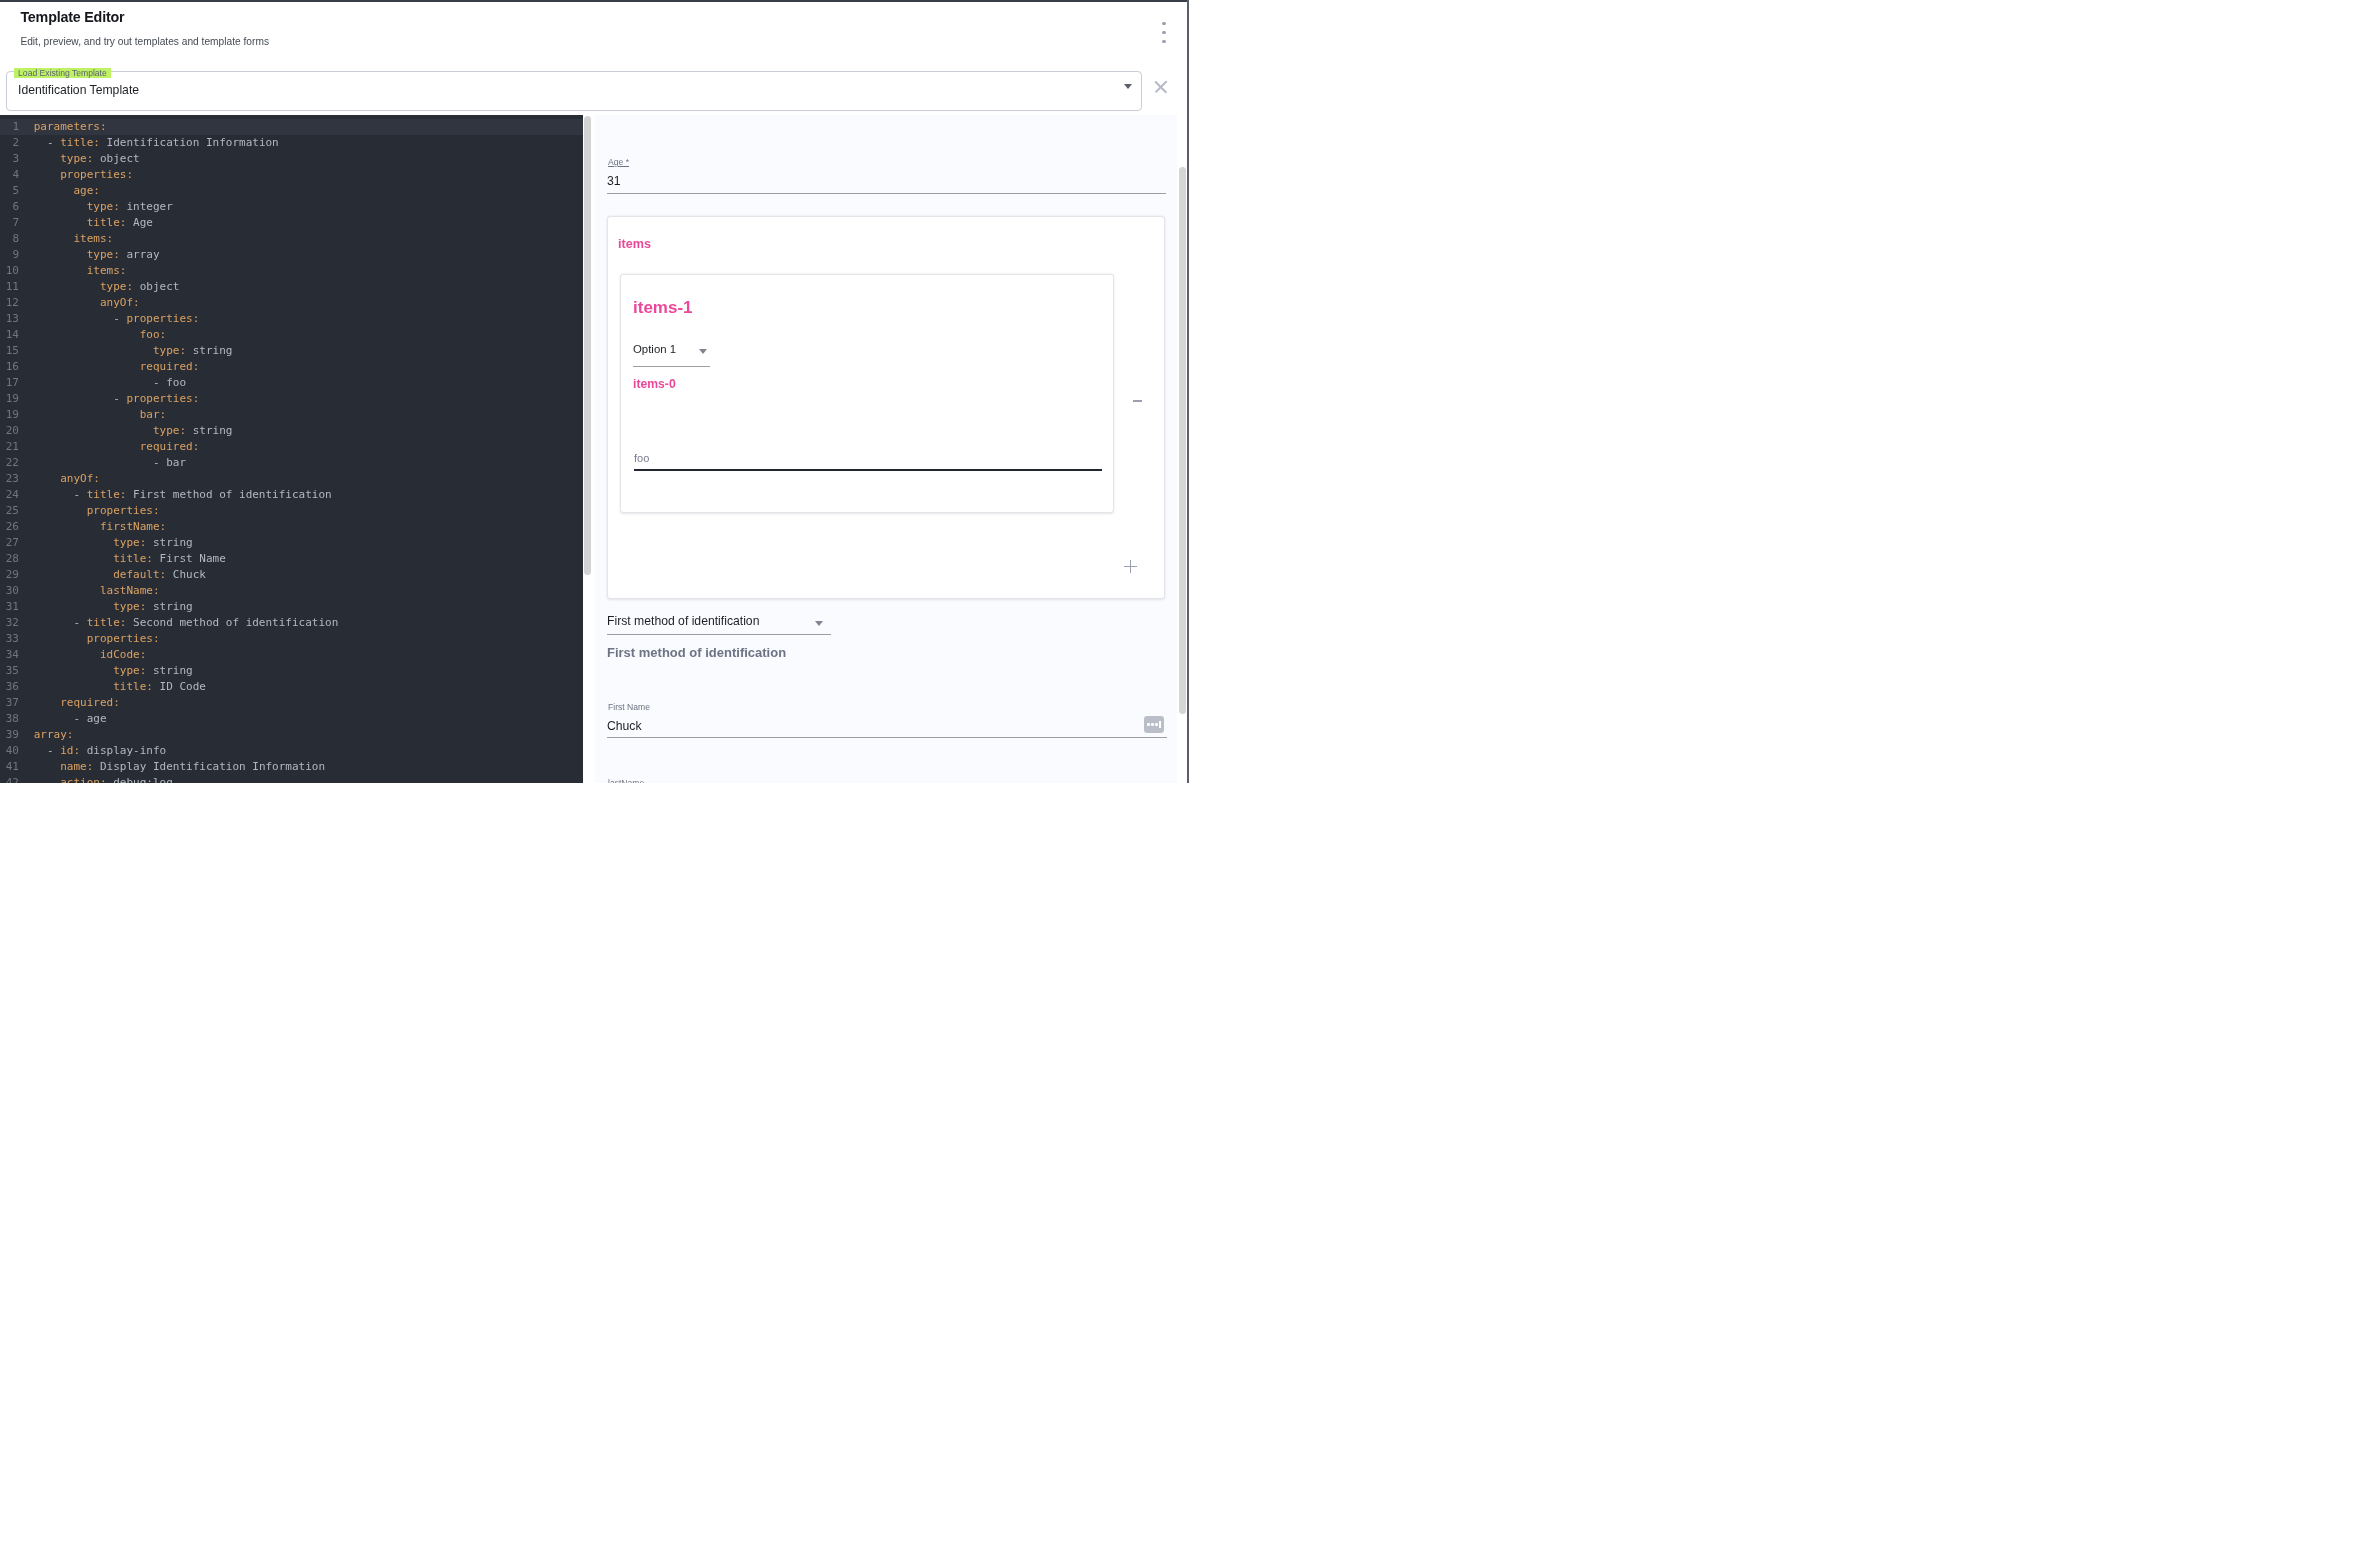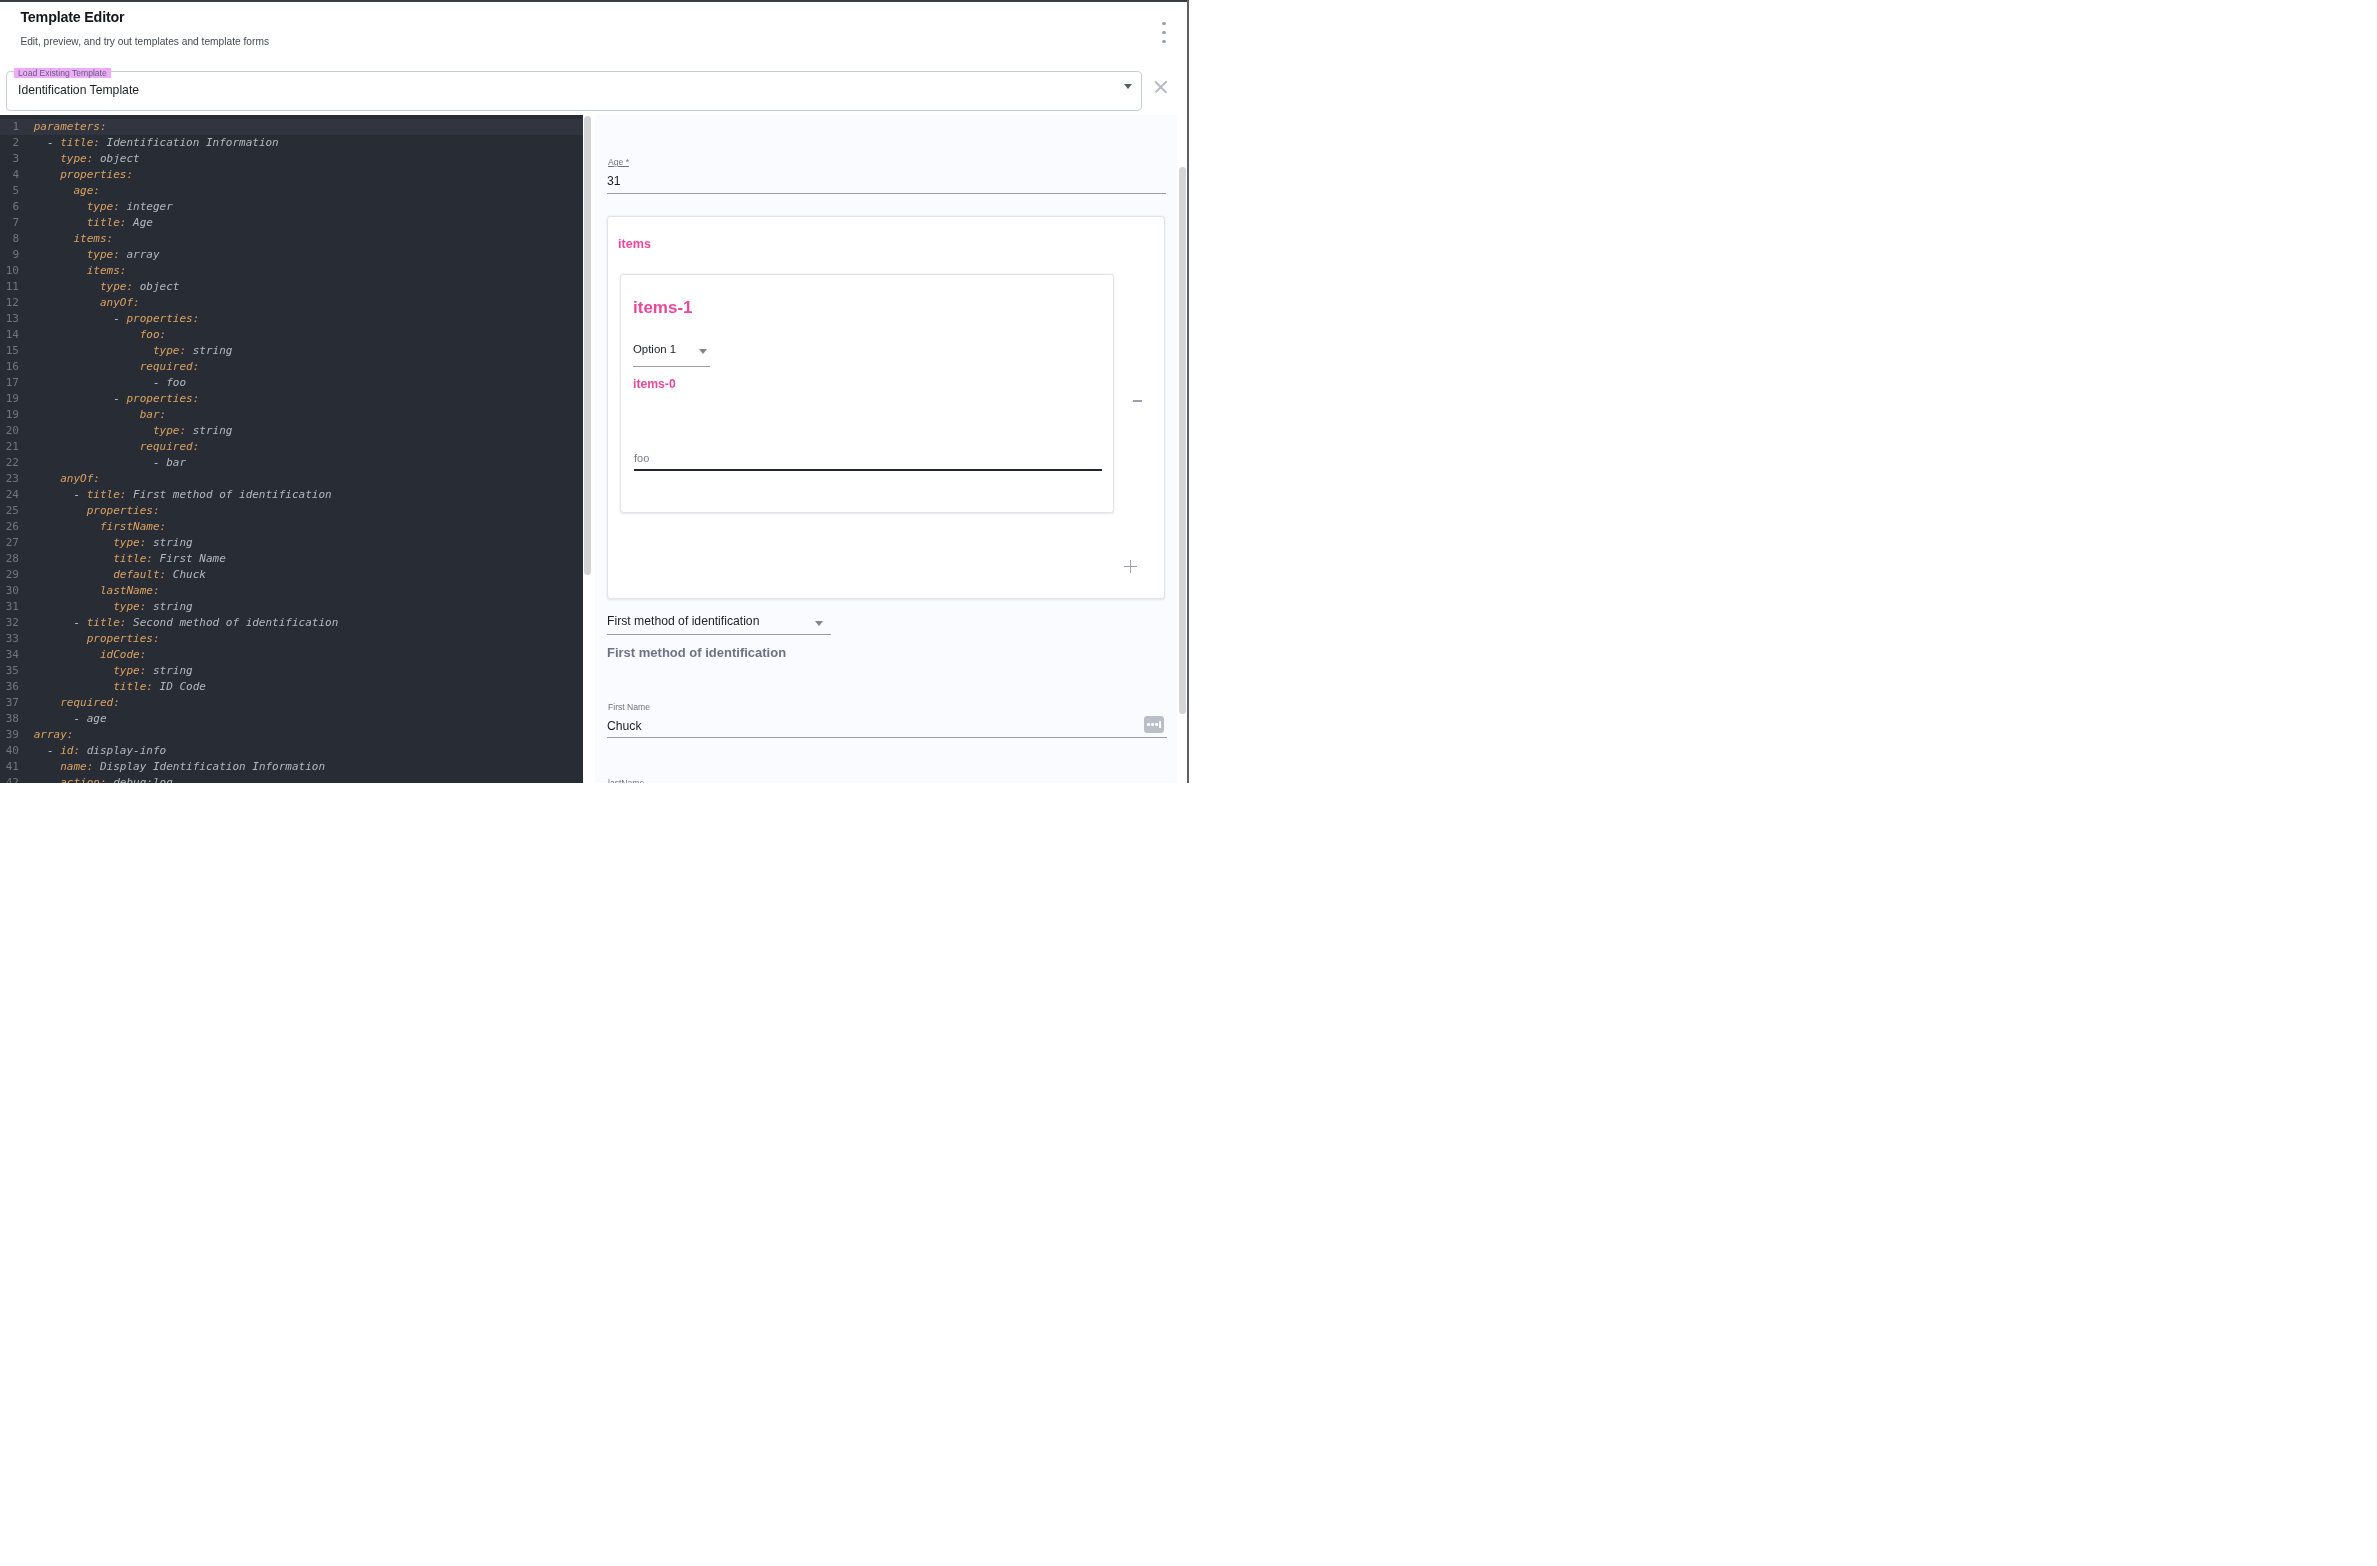--- a/index.html
+++ b/index.html
@@ -17,35 +17,35 @@
   .right-edge { top:0; right:0; width:1.6px; height:783px; background:#5a5f69; z-index:50; }
 
   
   .app-title { left:20.4px; top:9px; font-size:14.3px; font-weight:700; color:#15171d; letter-spacing:-0.2px; }
   .app-subtitle { left:20.4px; top:36px; font-size:10.2px; color:#454b54; }
   .kebab { right:21px; top:22px; width:8.2px; height:21px; display:flex; flex-direction:column; align-items:center; justify-content:space-between; cursor:pointer; }
   .kebab i { width:3.3px; height:3.3px; border-radius:50%; background:#9ba1ae; }
 
   
   .tpl-box { left:5.7px; top:71px; width:1136px; height:40px; border:0.8px solid #c8ccd6; border-radius:4.1px; background:#fff; }
-  .tpl-label { left:14px; top:68px; font-size:8.6px; color:#5c6372; background:#f0abfc; padding:0 4.1px; z-index:2; }
+  .tpl-label { left:14px; top:68px; font-size:8.6px; color:#5c6372; background:#bef264; padding:0 4.1px; z-index:2; }
   .tpl-value { left:18px; top:83px; font-size:12.2px; color:#1d2026; }
   .tpl-arrow { left:1124px; top:84px; width:0; height:0; border-left:4.5px solid transparent; border-right:4.5px solid transparent; border-top:5.7px solid #5a5e66; }
   .x-btn { left:1154px; top:80px; width:14px; height:14px; cursor:pointer; }
   .x-btn i { position:absolute; left:-0.8px; top:6.1px; width:15.5px; height:1.6px; background:#b5b9c5; border-radius:0.8px; }
   .x-btn i:first-child { transform:rotate(45deg); }
   .x-btn i:last-child  { transform:rotate(-45deg); }
 
   
   .editor { left:0; top:115px; width:583px; height:668px; background:#282d35; overflow:hidden;
             font-family:"DejaVu Sans Mono", monospace; font-size:11px; line-height:16px; padding-top:4.1px; cursor:text; }
   .line { display:flex; height:16px; white-space:pre; }
   .line.active { background:#303540; }
   .ln { flex:none; width:19px; text-align:right; color:#6e7683; user-select:none; }
-  .code { margin-left:14.7px; color:#b2b8c3;font-style:italic; }
+  .code { margin-left:14.7px; color:#b2b8c3; }
   .tok-k { color:#dba162; }
 
   .editor-track { left:583px; top:115px; width:12.2px; height:668px; background:#ffffff; }
   .editor-thumb { left:584px; top:116px; width:7.3px; height:459px; border-radius:3.7px; background:#d3d3d3; cursor:pointer; }
 
   
   .panel { left:595px; top:115px; width:582px; height:668px; background:#fafbfe; }
 
   .fld-label { font-size:8.6px; color:#6e7383; }
   .fld-value { font-size:12.2px; color:#1c1e24; }

